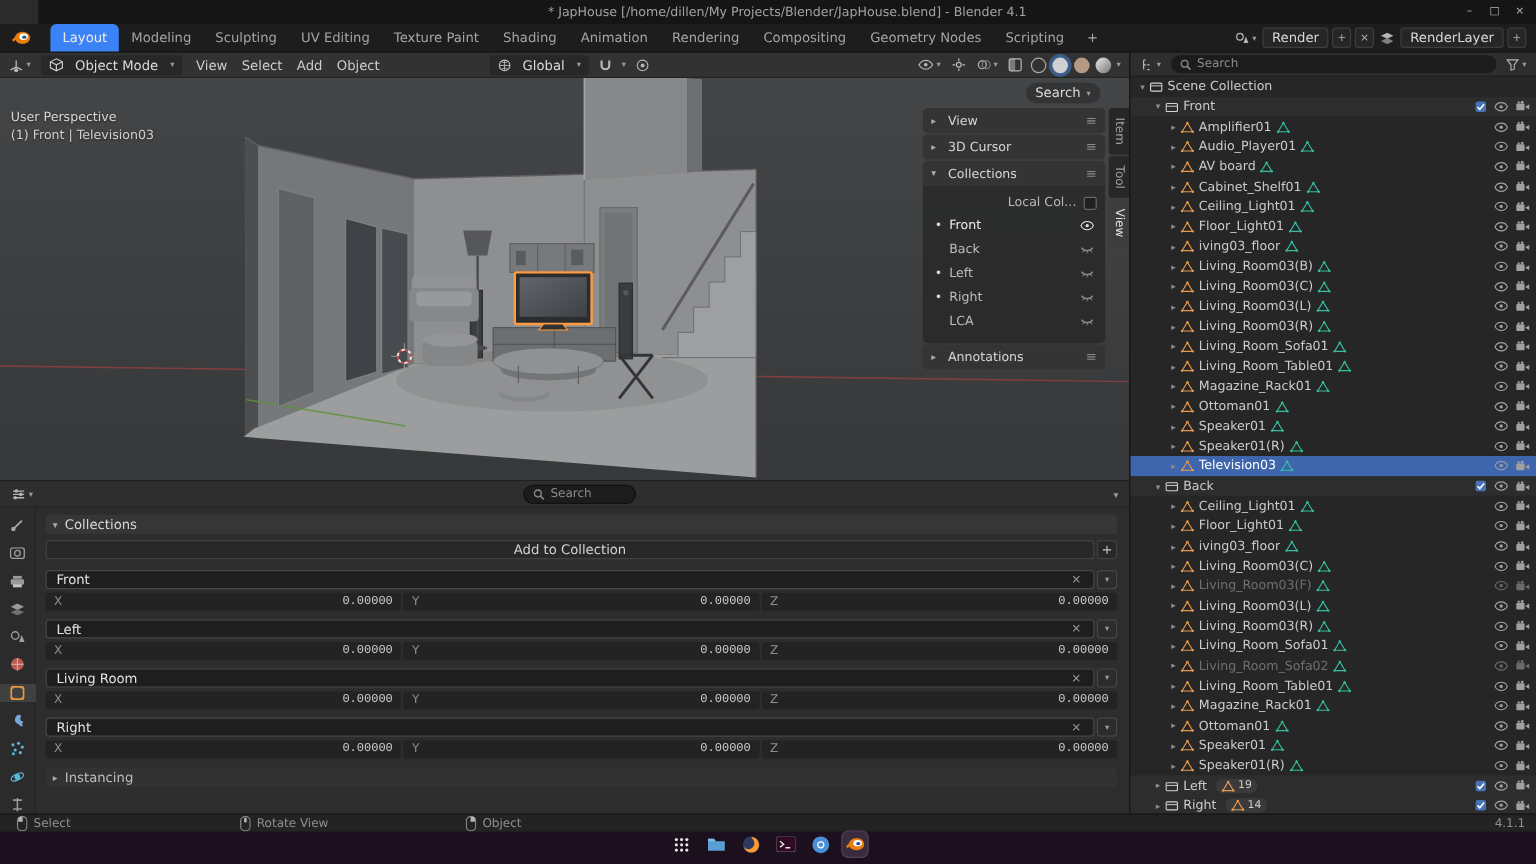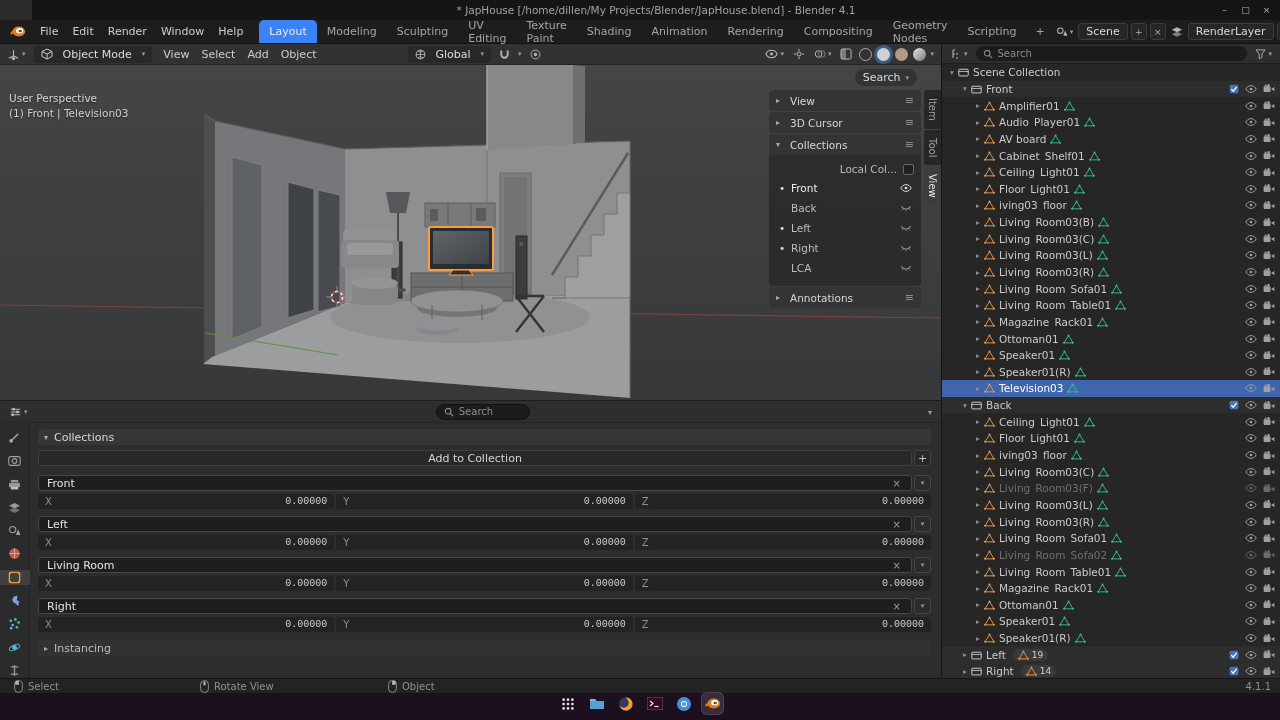--- a/index.html
+++ b/index.html
@@ -134,27 +134,20 @@
 
   <div class="topbar">
     <span class="blender-logo">
       <svg width="17" height="13" viewBox="0 0 20 14">
           <ellipse cx="11.5" cy="7" rx="7.5" ry="6" fill="#e87d0d"></ellipse>
           <ellipse cx="12.5" cy="6" rx="4.2" ry="3.1" fill="#fff"></ellipse>
           <ellipse cx="13.2" cy="6.4" rx="2.1" ry="1.6" fill="#265787"></ellipse>
           <path d="M2 10 L8 4" stroke="#e87d0d" stroke-width="2.4"></path>
         </svg>
     </span>
-    <span class="menus" id="topbar-menus">
-        <span class="menu-item">File</span>
-        <span class="menu-item">Edit</span>
-        <span class="menu-item">Render</span>
-        <span class="menu-item">Window</span>
-        <span class="menu-item">Help</span>
-      </span>
     <span class="ws-tabs" id="ws-tabs">
         <span class="ws-tab active">Layout</span>
         <span class="ws-tab">Modeling</span>
         <span class="ws-tab">Sculpting</span>
         <span class="ws-tab">UV Editing</span>
         <span class="ws-tab">Texture Paint</span>
         <span class="ws-tab">Shading</span>
         <span class="ws-tab">Animation</span>
         <span class="ws-tab">Rendering</span>
         <span class="ws-tab">Compositing</span>
@@ -164,21 +157,21 @@
     <span class="ws-add">+</span>
     <span class="topbar-right">
       <span class="tb-ic">
         <svg width="12" height="11" viewBox="0 0 14 12">
             <circle cx="5" cy="5" r="3.2" fill="none" stroke="#b5b5b5" stroke-width="1.2"></circle>
             <path d="M8.5 11 L10.8 4.8 13.2 11z" fill="#b5b5b5"></path>
           </svg>
         <span class="dd">▾</span>
       </span>
       <span class="tb-field">
-        <span>Scene</span>
+        <span>Render</span>
       </span>
       <span class="mini-btn">+</span>
       <span class="mini-btn">×</span>
       <span class="tb-ic">
         <svg width="12" height="11" viewBox="0 0 14 12">
             <path d="M7 1 L13 4 7 7 1 4z" fill="#b5b5b5"></path>
             <path d="M7 6.2 L13 9.2 7 12.2 1 9.2z" fill="#7f7f7f"></path>
           </svg>
       </span>
       <span class="tb-field">

